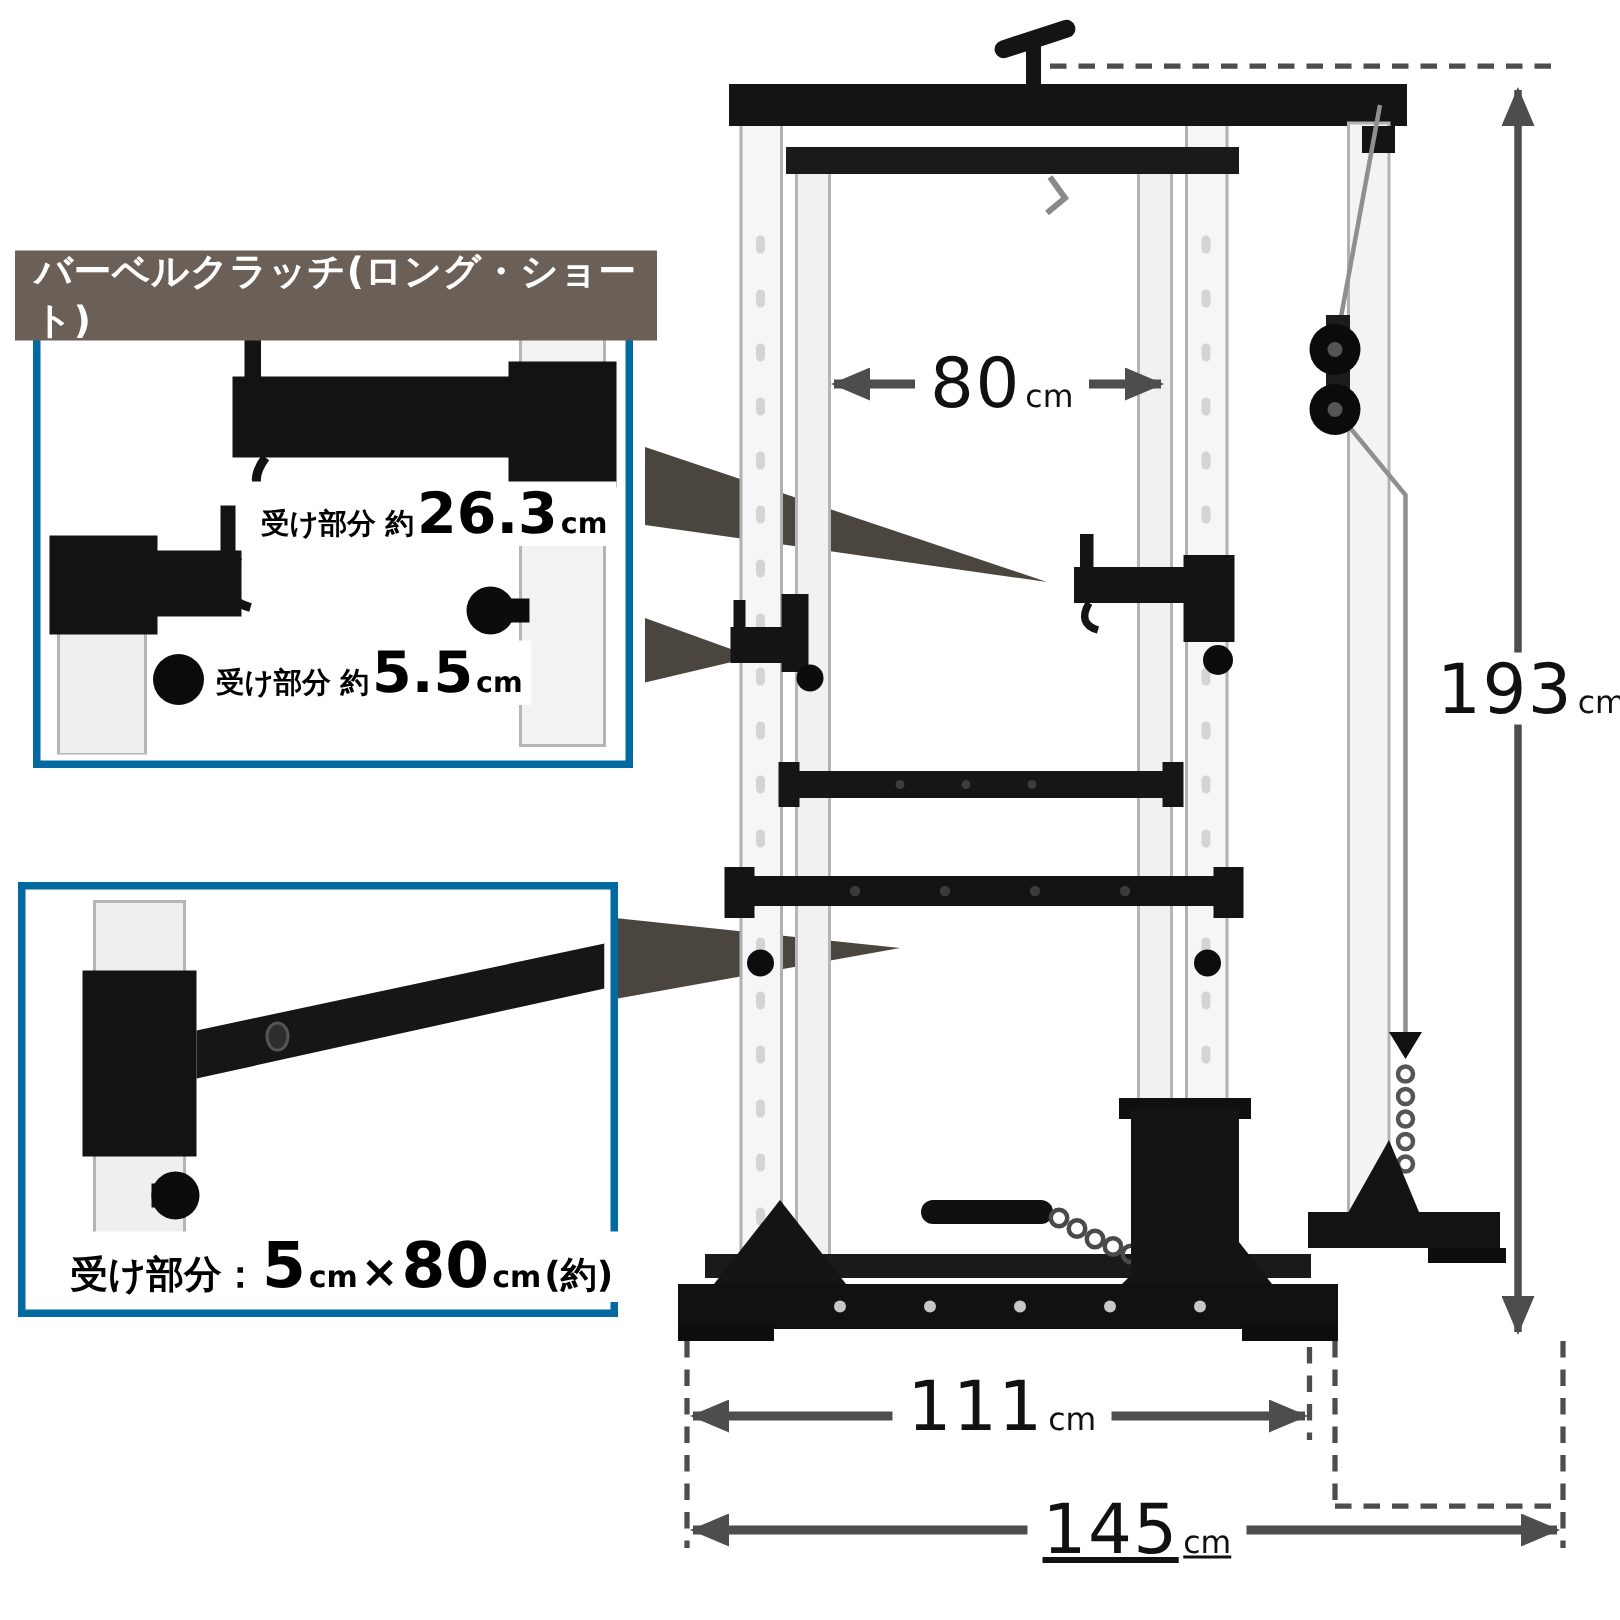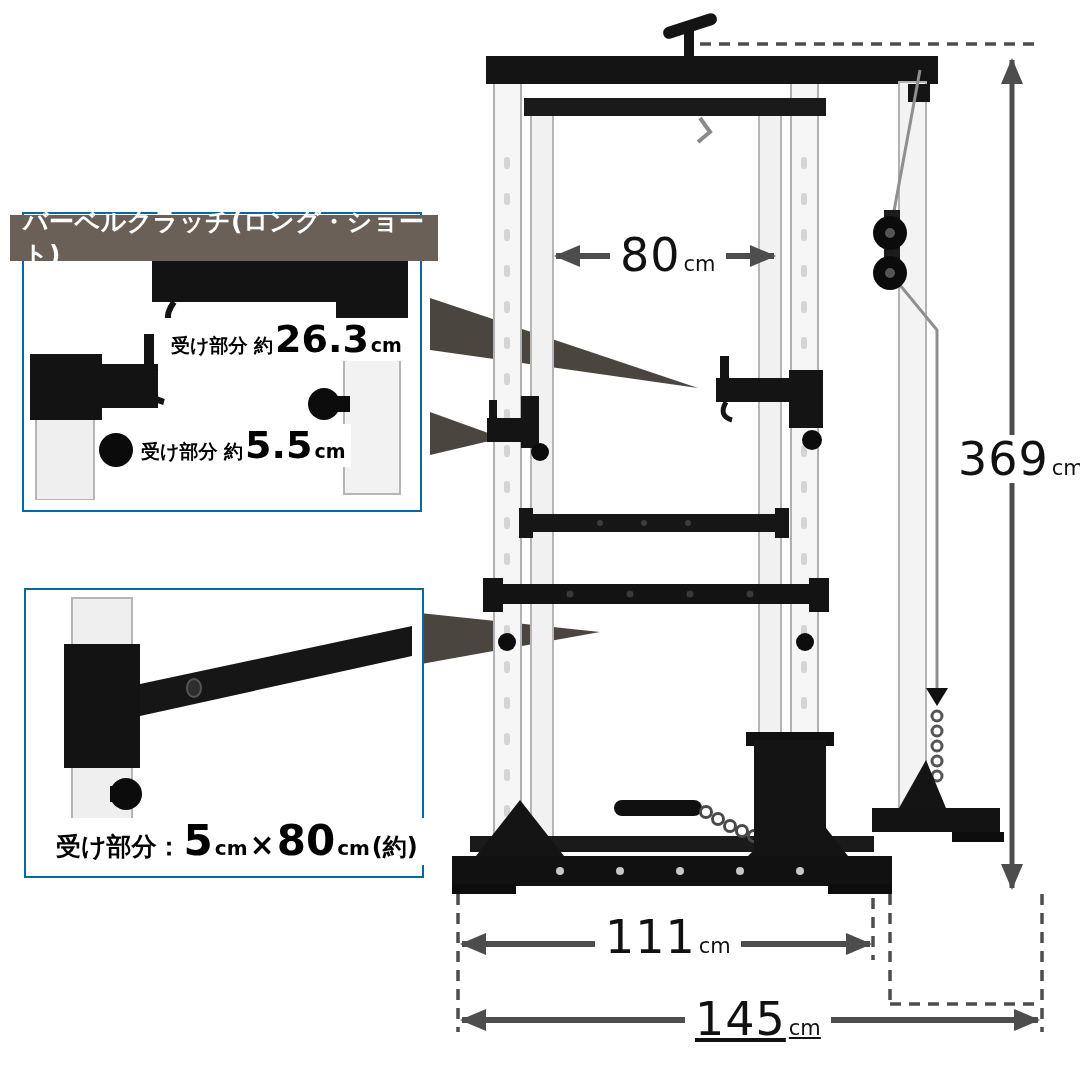--- a/index.html
+++ b/index.html
@@ -4,24 +4,24 @@
 <style>
   html,body{margin:0;padding:0;background:#fff;}
   .canvas{
     position:relative;width:1080px;height:1080px;background:#ffffff;
     font-family:"DejaVu Sans","Liberation Sans",sans-serif;overflow:hidden;color:#111;
   }
   .scene{position:absolute;left:0;top:0;z-index:1;}
   .label-bar{
     position:absolute;z-index:4;background:#6a6058;color:#ffffff;
     font-weight:bold;font-size:25px;display:flex;align-items:center;
-    padding:0 13px;height:46px;box-sizing:border-box;letter-spacing:0.5px;margin-top:48px;
+    padding:0 13px;height:60px;box-sizing:border-box;letter-spacing:0.5px;
   }
   .inset{
-    position:absolute;z-index:3;border:2px solid #0369a1;background:#ffffff;
+    position:absolute;z-index:3;border:5px solid #0369a1;background:#ffffff;
     box-sizing:border-box;
   }
   .inset svg{position:absolute;left:0;top:0;}
   .measure{
     position:absolute;z-index:5;white-space:nowrap;background:#ffffff;
     padding:2px 6px;display:flex;align-items:baseline;gap:2px;color:#000;
   }
   .m-pre{font-size:19px;font-weight:bold;}
   .m-val{font-size:38px;font-weight:bold;line-height:1;}
   .m-unit{font-size:19px;font-weight:bold;}
@@ -197,21 +197,21 @@
       <span class="m-val">26.3</span>
       <span class="m-unit">cm</span>
     </div>
     <div class="measure" style="left:111px;top:210px;">
       <span class="m-pre">受け部分 約</span>
       <span class="m-val">5.5</span>
       <span class="m-unit">cm</span>
     </div>
   </div>
 
-  <div class="inset" style="left:24px;top:588px;width:400px;height:290px;">
+  <div class="inset" style="left:12px;top:588px;width:400px;height:290px;">
     <svg width="386" height="276" viewBox="0 0 386 276">
       <rect x="46" y="8" width="60" height="260" fill="#efefef" stroke="#b5b5b5" stroke-width="2"></rect>
       <polygon points="114,94 386,36 386,66 114,126" fill="#161616"></polygon>
       <rect x="38" y="54" width="76" height="124" fill="#131313"></rect>
       <ellipse cx="168" cy="98" rx="7" ry="9" fill="#2e2e2e" stroke="#555555" stroke-width="2"></ellipse>
       <rect x="84" y="196" width="22" height="16" fill="#0c0c0c"></rect>
       <circle cx="100" cy="204" r="16" fill="#0c0c0c"></circle>
     </svg>
     <div class="measure safety" style="left:24px;top:228px;">
       <span class="m-pre">受け部分：</span>
@@ -224,21 +224,21 @@
     </div>
   </div>
 
 
   <div class="dim-label" style="left:610px;top:231px;">
     <span class="dim-val">80</span>
     <span class="dim-unit">cm</span>
   </div>
 
   <div class="dim-label" style="left:948px;top:435px;">
-    <span class="dim-val">369</span>
+    <span class="dim-val">193</span>
     <span class="dim-unit">cm</span>
   </div>
 
   <div class="dim-label" style="left:595px;top:913px;">
     <span class="dim-val">111</span>
     <span class="dim-unit">cm</span>
   </div>
 
   <div class="dim-label" style="left:685px;top:995px;text-decoration:underline;">
     <span class="dim-val">145</span>

